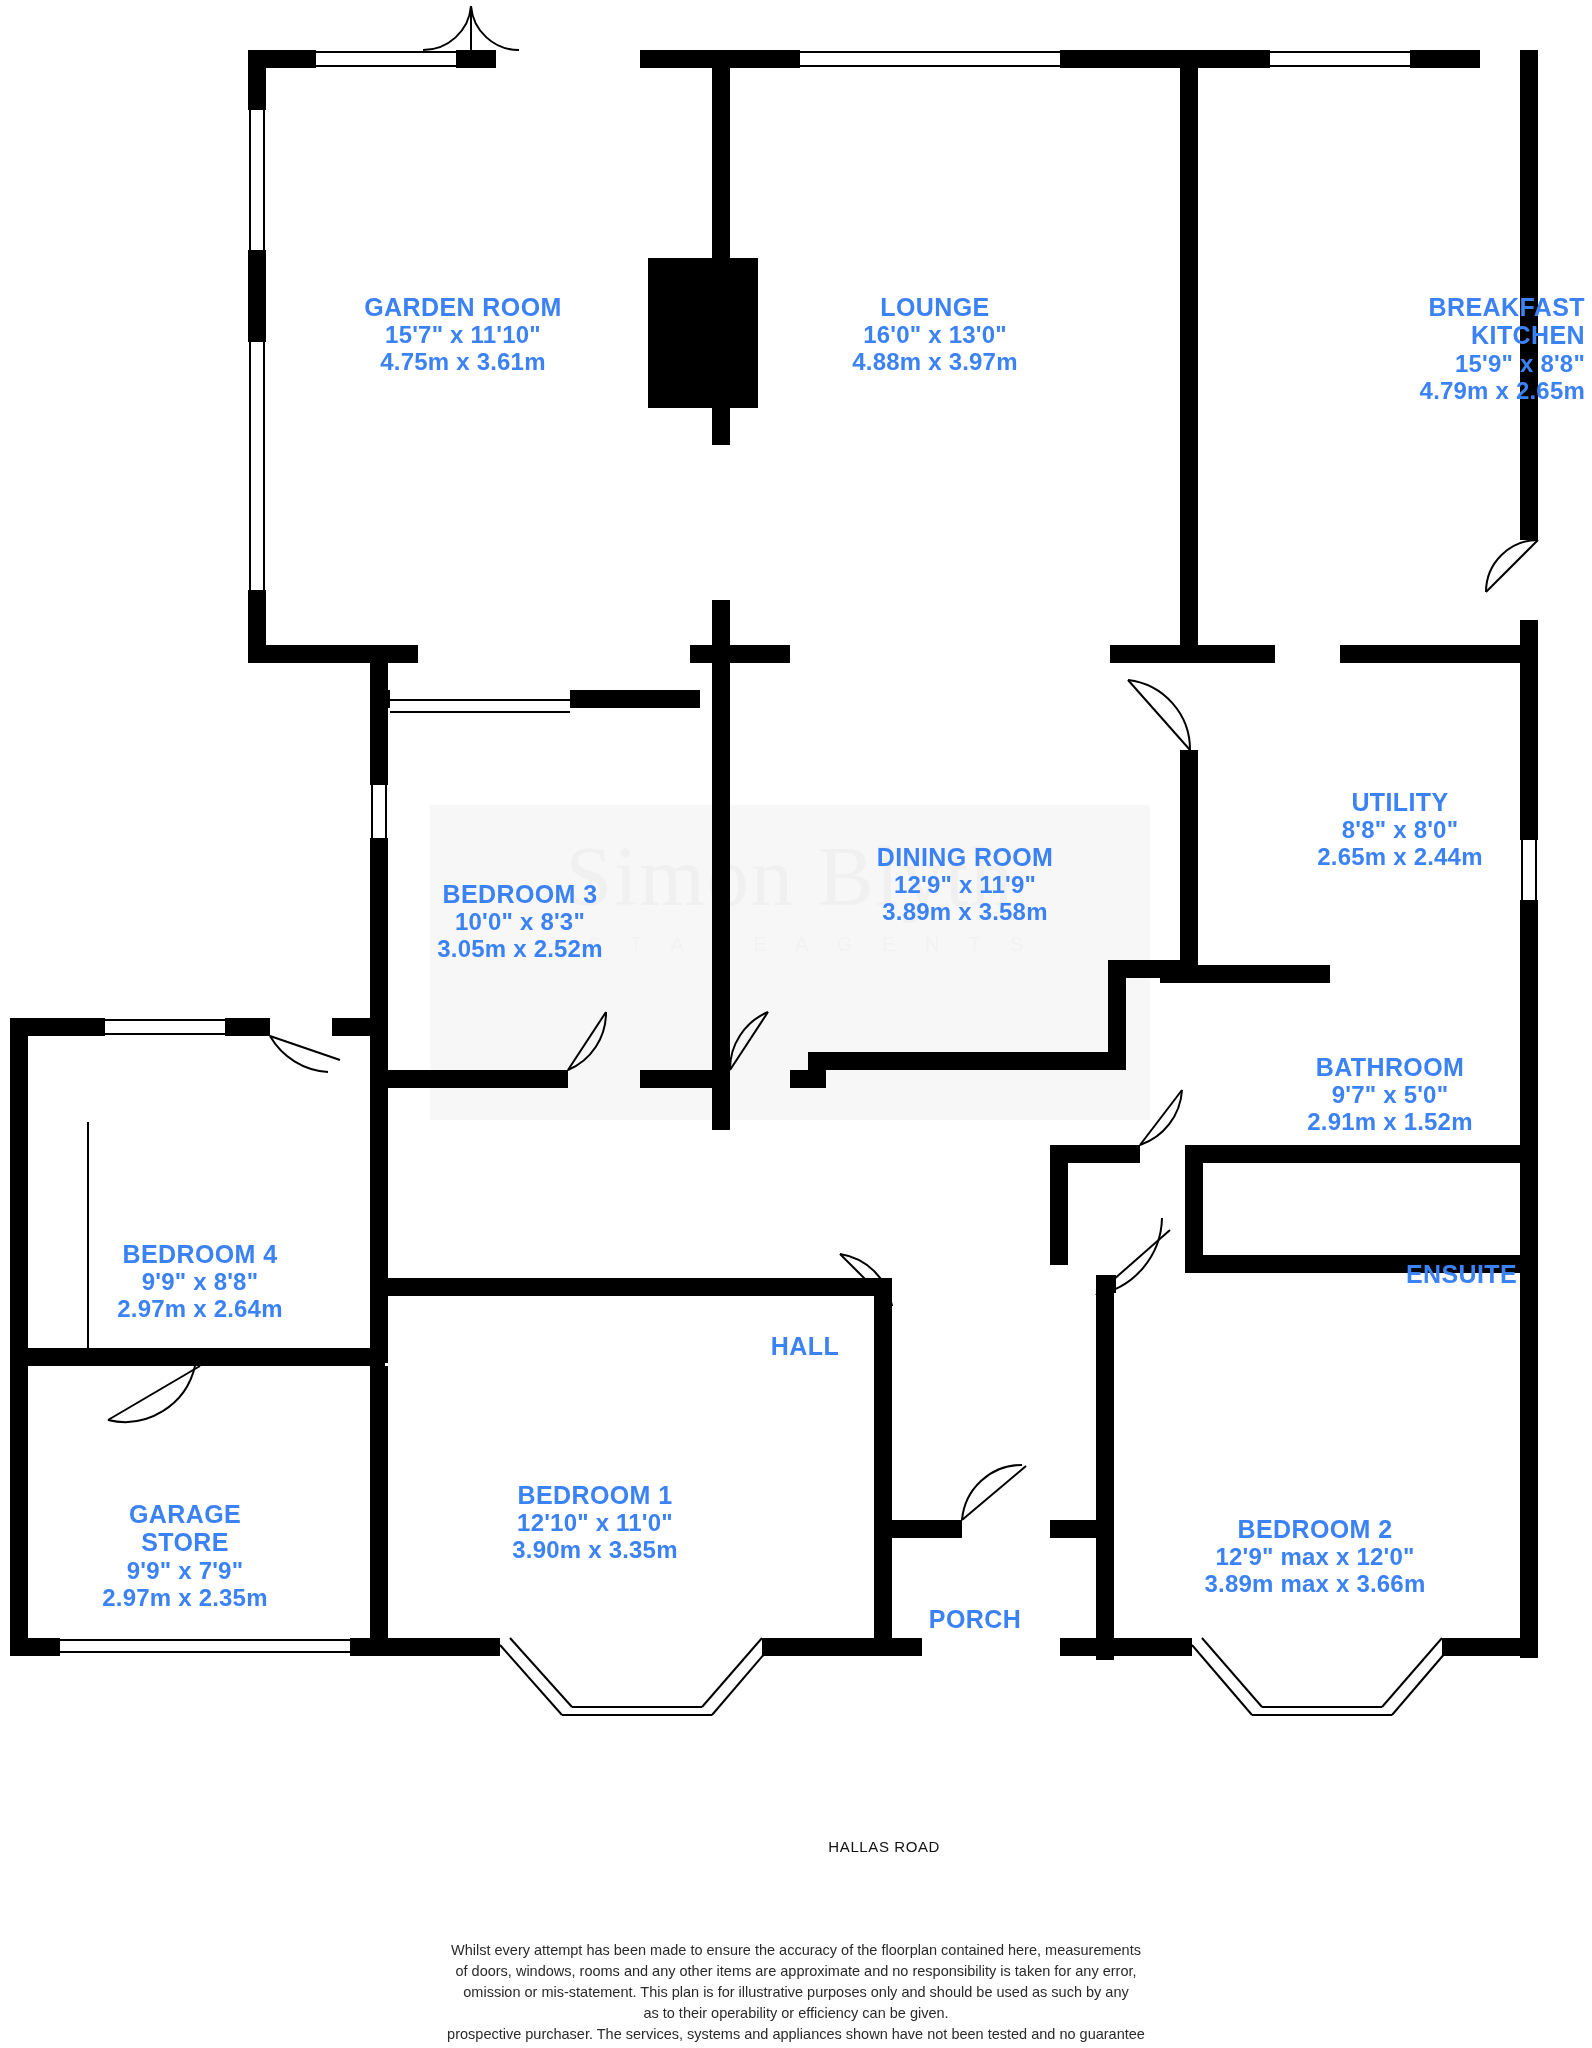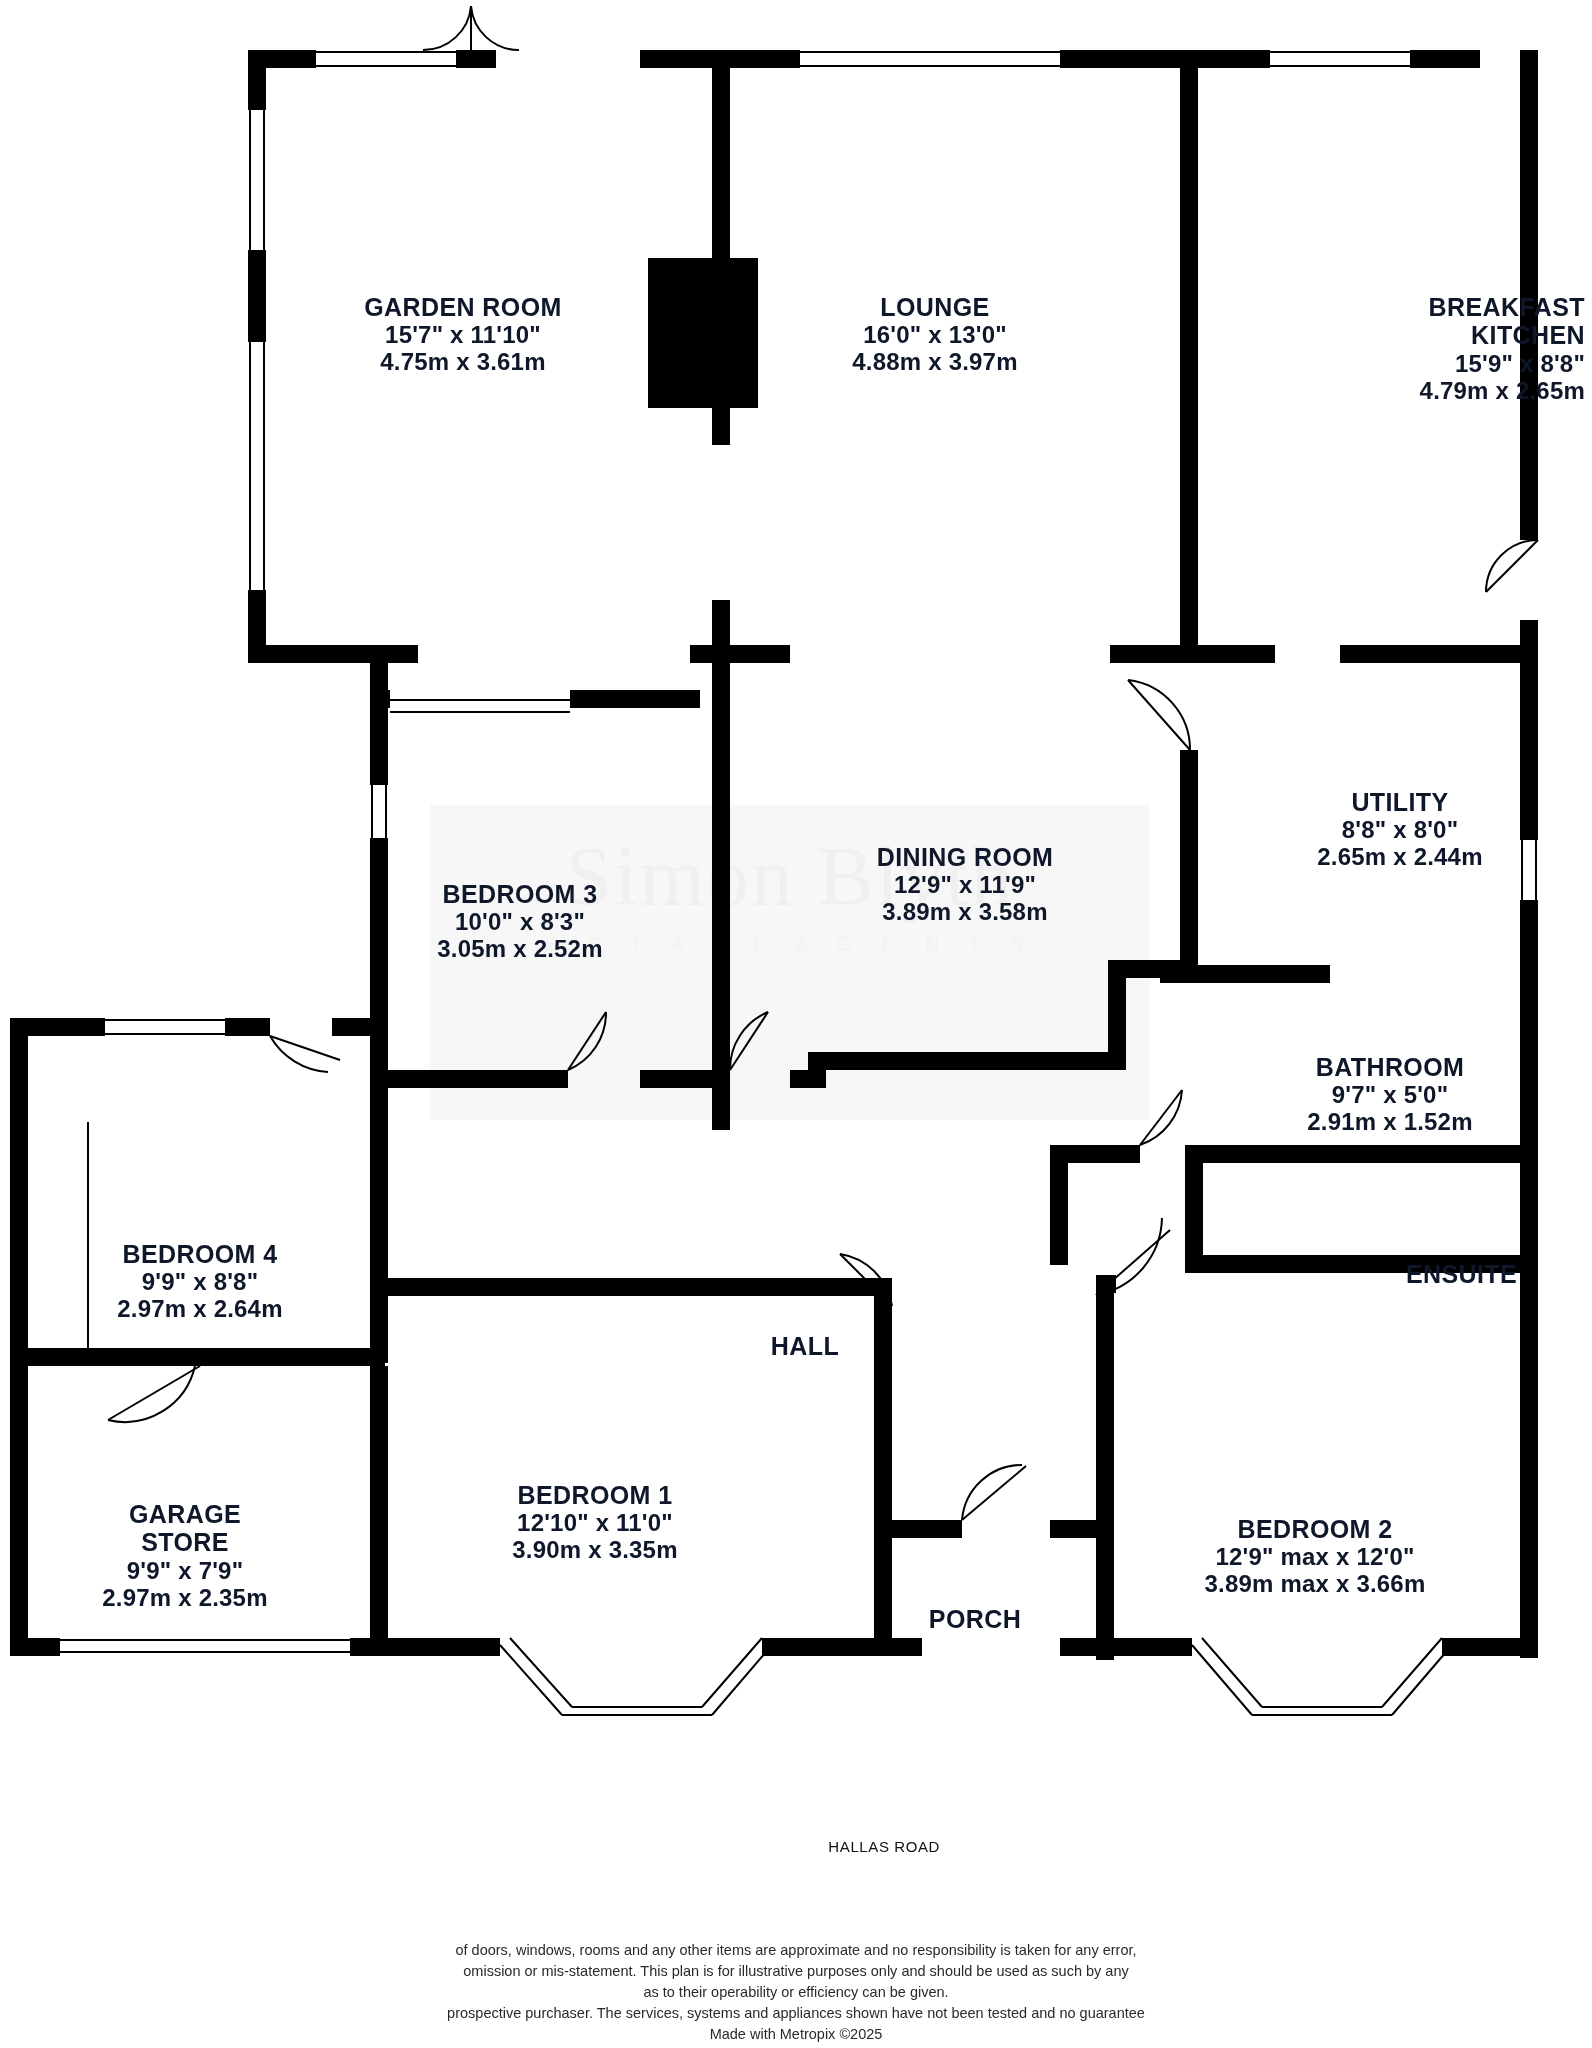--- a/index.html
+++ b/index.html
@@ -14,21 +14,21 @@
   #plan{
     position:absolute;
     left:0;top:0;
     width:1592px;height:2048px;
   }
   .lbl{
     position:absolute;
     text-align:center;
     font-family:"Liberation Sans",sans-serif;
     font-weight:bold;
-    color:#0f172a;
+    color:#3b82f6;
     line-height:1.13;
     white-space:nowrap;
     pointer-events:none;
   }
   .lbl .nm{font-size:25px;letter-spacing:0.4px;}
   .lbl .nm2{font-size:25px;letter-spacing:0.4px;}
   .lbl .dim{font-size:24px;letter-spacing:0.2px;}
   .lbl.plain .nm{font-size:25px;}
   .street{
     position:absolute;
@@ -398,18 +398,19 @@
 
 <div class="lbl" style="left:1105px;top:1515px;width:420px;">
   <div class="nm">BEDROOM 2</div>
   <div class="dim">12'9" max x 12'0"</div>
   <div class="dim">3.89m max x 3.66m</div>
 </div>
 
 <div class="street" style="left:700px;top:1838px;width:240px;">HALLAS ROAD</div>
 
 <div class="footer" style="top:1940px;">
+  <div>Whilst every attempt has been made to ensure the accuracy of the floorplan contained here, measurements</div>
   <div>of doors, windows, rooms and any other items are approximate and no responsibility is taken for any error,</div>
   <div>omission or mis-statement. This plan is for illustrative purposes only and should be used as such by any</div>
   <div>as to their operability or efficiency can be given.</div>
   <div>prospective purchaser. The services, systems and appliances shown have not been tested and no guarantee</div>
   <div>Made with Metropix ©2025</div>
 </div>
 
 </body></html>

